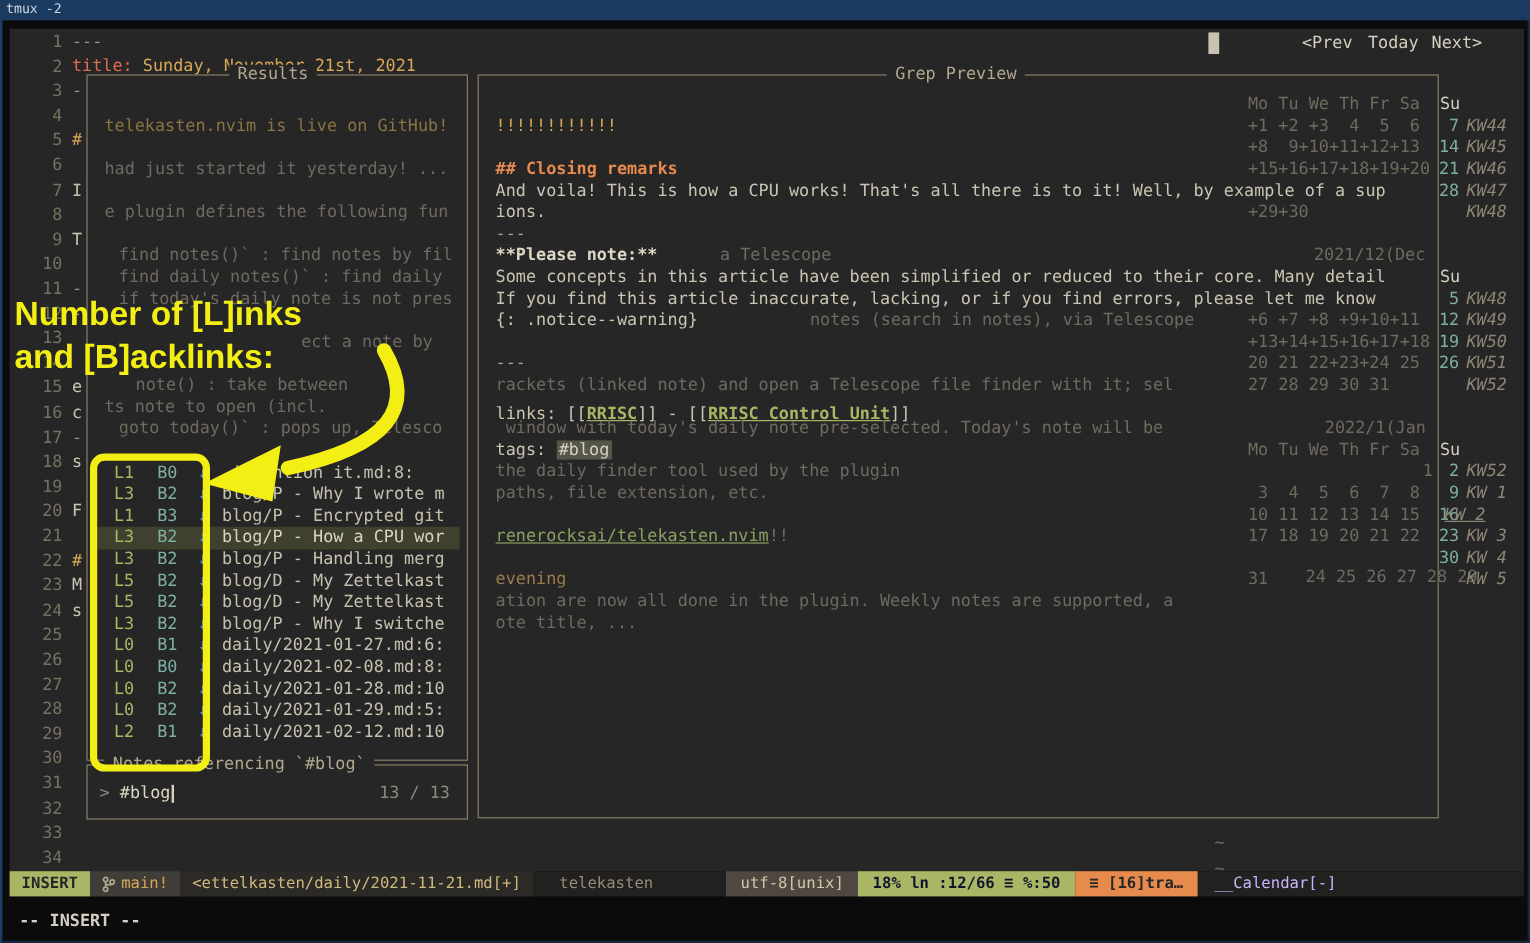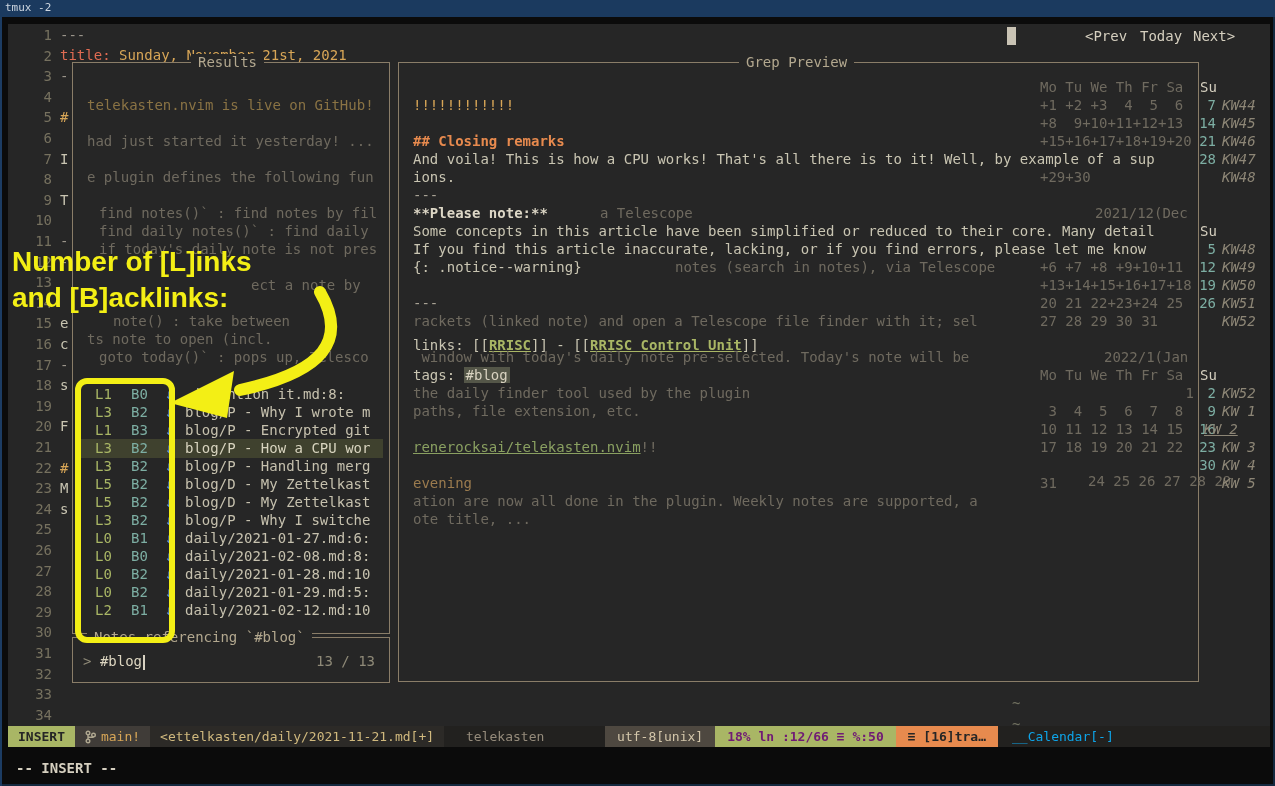--- a/index.html
+++ b/index.html
@@ -39,23 +39,23 @@
   .thumb{position:absolute;left:1007px;top:27px;width:9px;height:18px;background:#c9c3b4;}
   .statusline{position:absolute;left:8px;top:726px;width:1262px;height:21px;background:#22211f;
     display:flex;align-items:stretch;font-family:"DejaVu Sans Mono",monospace;font-size:13px;line-height:21px;white-space:pre;}
   .seg{padding:0 10px;}
   .seg-mode{background:#a9b665;color:#262626;font-weight:bold;}
   .seg-branch{background:#403c38;color:#d8a657;display:flex;align-items:center;gap:5px;}
   .seg-file{background:#2c2a27;color:#d0b97e;}
   .seg-plugin{color:#958b7b;margin-left:22px;}
   .seg-spacer{flex:1;}
   .seg-enc{background:#4e4840;color:#d4c7ab;padding:0 12px;}
-  .seg-pos{background:#a9b665;color:#701a75;font-weight:bold;padding:0 12px;}
+  .seg-pos{background:#a9b665;color:#0f172a;font-weight:bold;padding:0 12px;}
   .seg-buf{background:#e78a4e;color:#262626;font-weight:bold;padding:0 12px;}
-  .seg-cal{width:258px;flex:none;color:#0ea5e9;padding-left:14px;}
+  .seg-cal{width:258px;flex:none;color:#c4b5fd;padding-left:14px;}
   .cmdline{position:absolute;left:16px;top:760px;font-family:"DejaVu Sans Mono",monospace;
     font-size:14px;font-weight:bold;color:#d5cfbf;white-space:pre;}
   .anno-text{position:absolute;left:12px;font-family:"Liberation Sans",sans-serif;
     font-size:28px;font-weight:bold;color:#f3ef15;white-space:pre;text-align:right;}
   .anno-box{position:absolute;left:75px;top:378px;width:88px;height:253px;border:6px solid #f3ef15;border-radius:12px;}
   .cursor-bar{display:inline-block;width:2px;height:15px;background:#d8d2c2;vertical-align:middle;margin-left:1px;}
   .counter{position:absolute;right:14px;top:14px;color:#8f8a78;}
   svg.arrow{position:absolute;left:0;top:0;pointer-events:none;}
 </style>
 </head>

